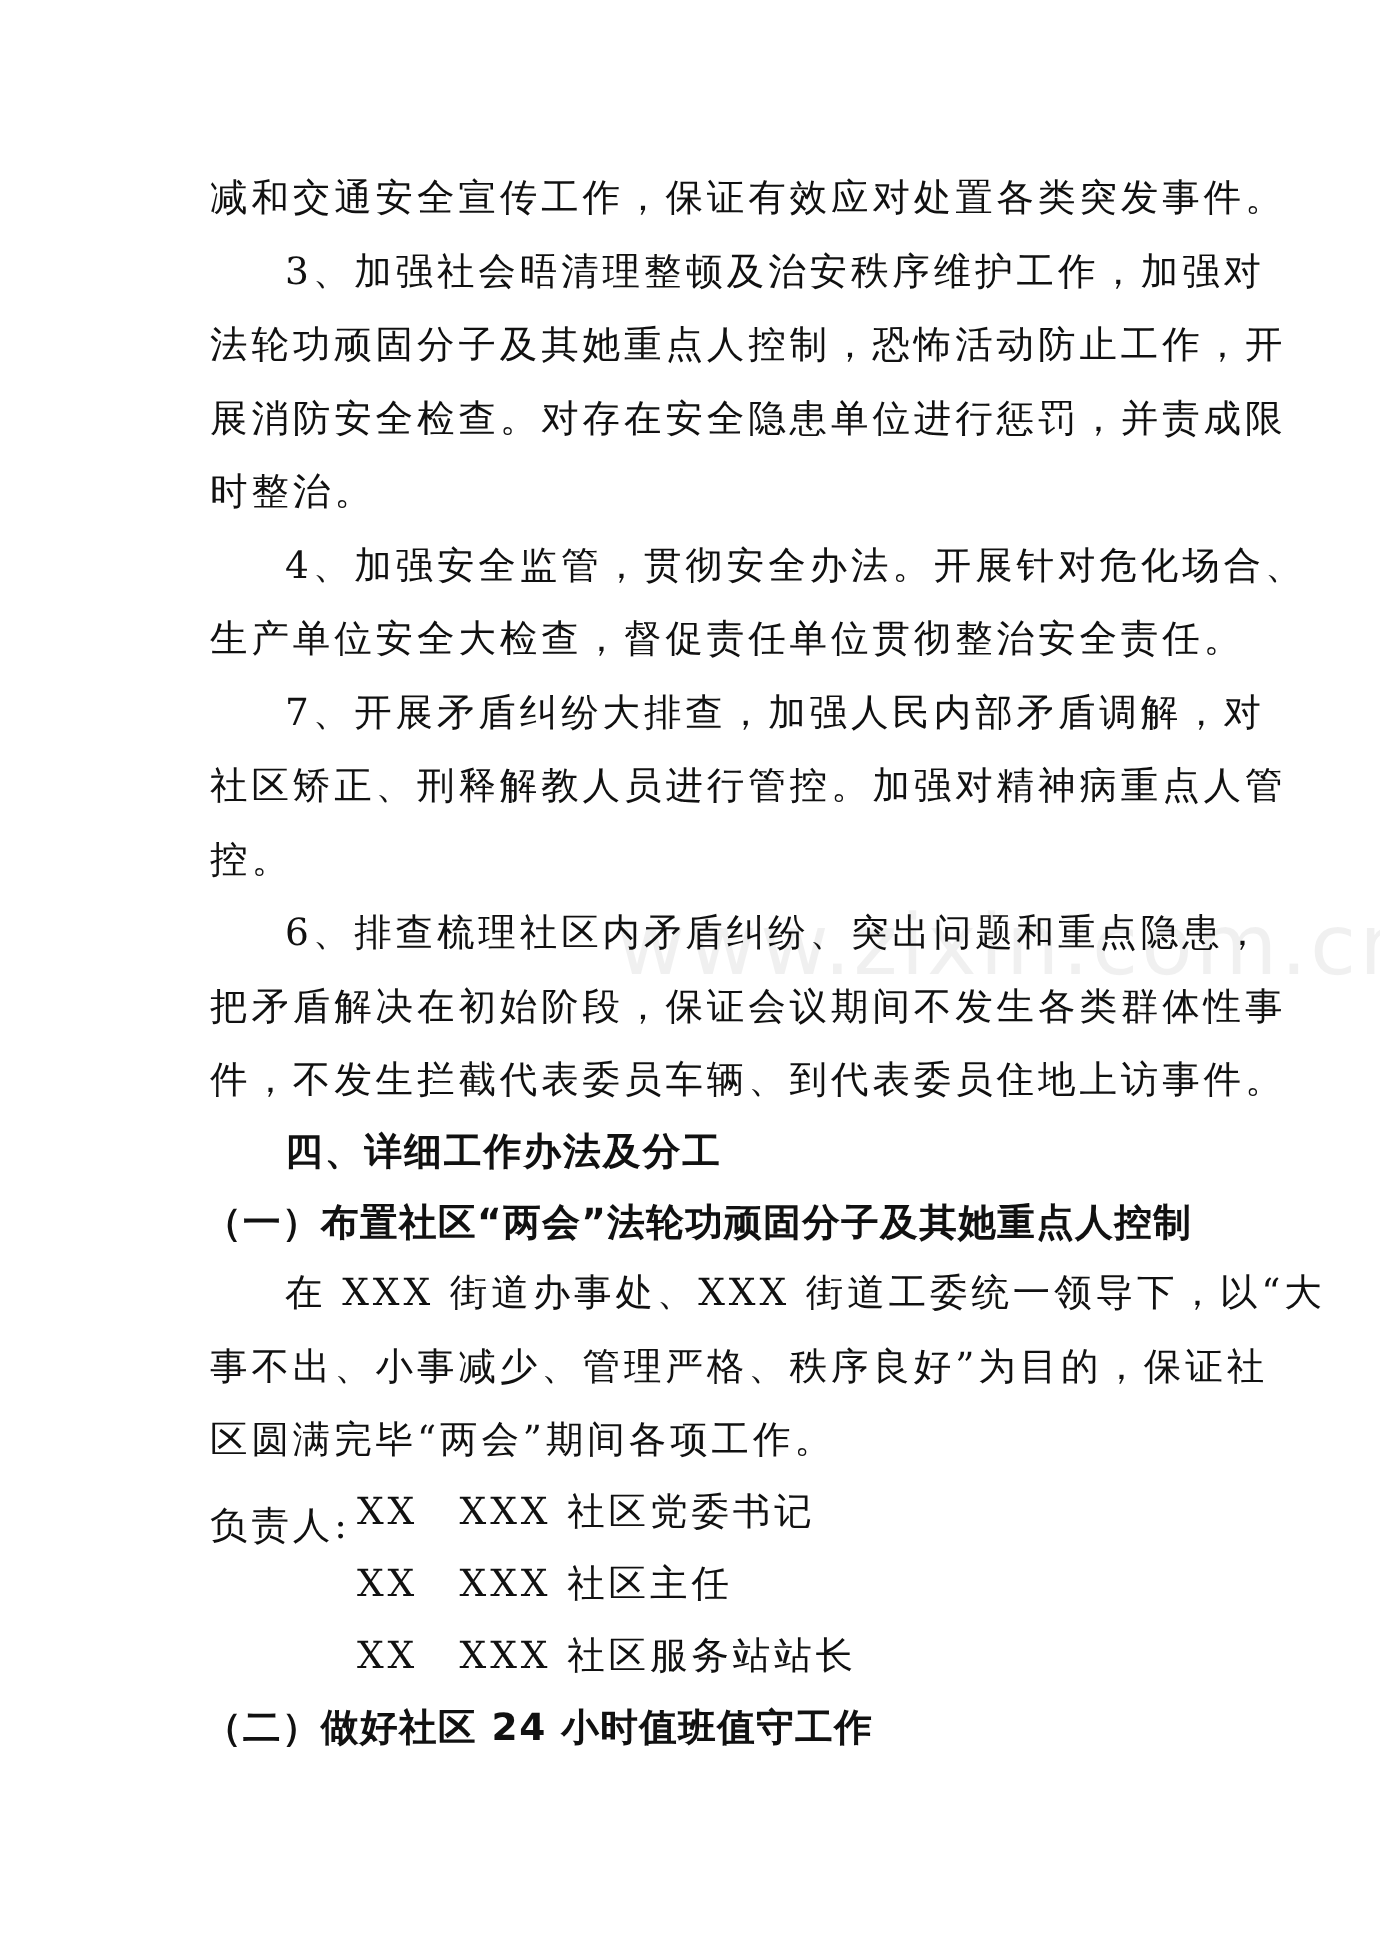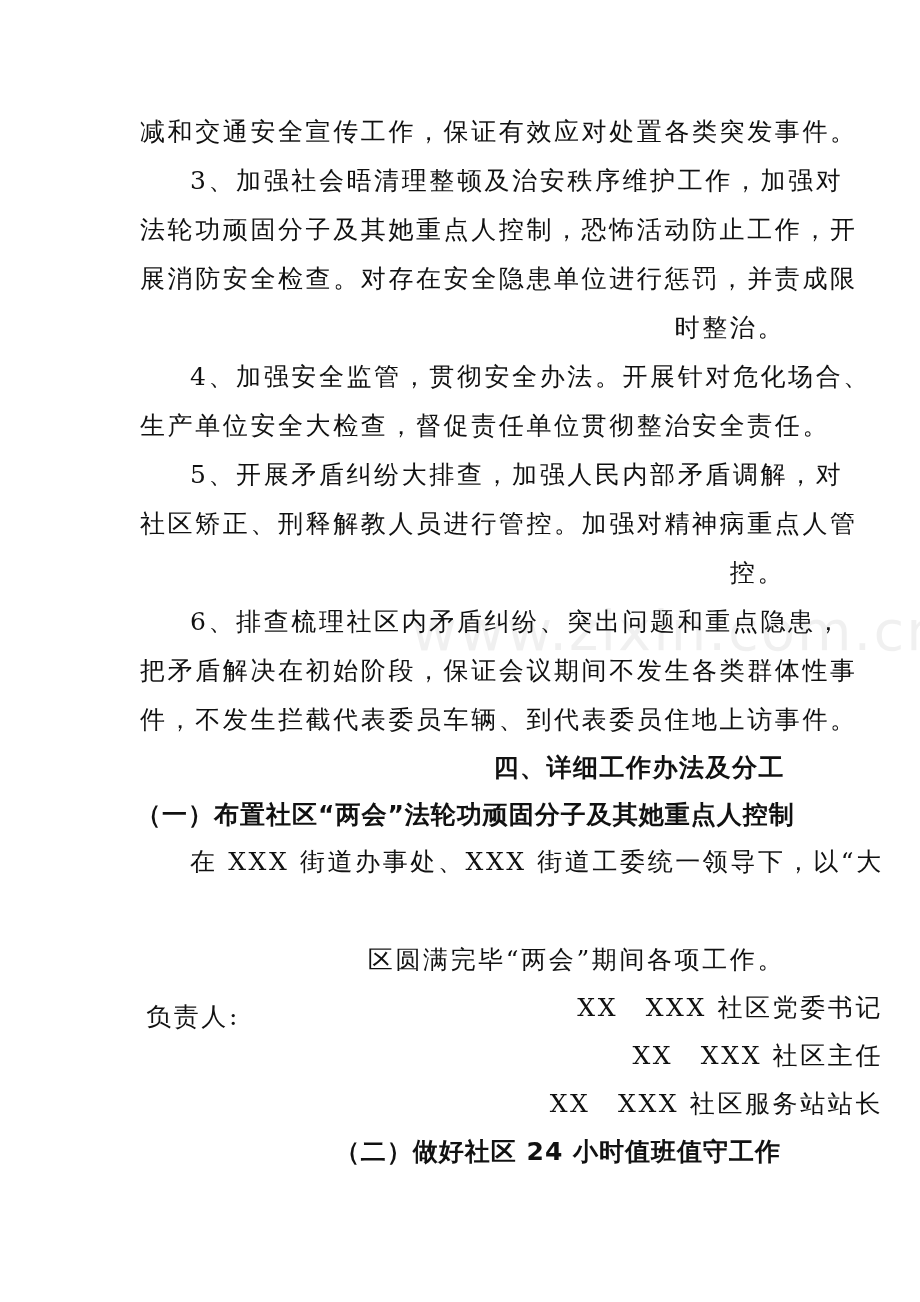--- a/index.html
+++ b/index.html
@@ -1,49 +1,50 @@
 <!DOCTYPE html>
 <html><head>
   <meta charset="utf-8">
   <style>
     html, body { margin: 0; padding: 0; background: #ffffff; }
     body { width: 920px; height: 1302px; position: relative; overflow: hidden;
            font-family: "DejaVu Serif", "Liberation Serif", serif; color: #111; }
-    .page { position: absolute; left: 0; top: 0; width: 920px; height: 1302px; text-align: right; }
+    .page { position: absolute; left: 0; top: 0; width: 920px; height: 1302px; }
     .line { position: absolute; left: 140px; width: 645px; font-size: 25px; line-height: 30px;
             white-space: nowrap; letter-spacing: 2.6px; }
     .indent { left: 190px; width: 595px; }
     .bold { font-weight: bold; font-family: "DejaVu Sans", "Liberation Sans", sans-serif; letter-spacing: 1.5px; }
     .sub { left: 238px; }
     .watermark { position: absolute; left: 383px; top: 598px; font-size: 56px;
                  font-family: "DejaVu Sans", "Liberation Sans", sans-serif; color: rgba(0,0,0,0.06);
                  letter-spacing: 2px; pointer-events: none; margin-left: 28px; }
   </style>
 </head>
 <body>
 
 <div class="page">
   <div class="line" style="top:117px">减和交通安全宣传工作，保证有效应对处置各类突发事件。</div>
   <div class="line indent" style="top:166px">3、加强社会晤清理整顿及治安秩序维护工作，加强对</div>
   <div class="line" style="top:215px">法轮功顽固分子及其她重点人控制，恐怖活动防止工作，开</div>
   <div class="line" style="top:313px">时整治。</div>
   <div class="line" style="top:264px">展消防安全检查。对存在安全隐患单位进行惩罚，并责成限</div>
   <div class="line indent" style="top:362px">4、加强安全监管，贯彻安全办法。开展针对危化场合、</div>
   <div class="line" style="top:411px">生产单位安全大检查，督促责任单位贯彻整治安全责任。</div>
-  <div class="line indent" style="top:460px">5、开展矛盾纠纷大排查，加强人民内部矛盾调解，对</div>
+  <div class="line indent" style="top:460px">7、开展矛盾纠纷大排查，加强人民内部矛盾调解，对</div>
   <div class="line" style="top:509px">社区矫正、刑释解教人员进行管控。加强对精神病重点人管</div>
   <div class="line" style="top:558px">控。</div>
   <div class="line indent" style="top:607px">6、排查梳理社区内矛盾纠纷、突出问题和重点隐患，</div>
   <div class="line" style="top:656px">把矛盾解决在初始阶段，保证会议期间不发生各类群体性事</div>
   <div class="line" style="top:705px">件，不发生拦截代表委员车辆、到代表委员住地上访事件。</div>
 
   <div class="line indent bold" style="top:753px">四、详细工作办法及分工</div>
   <div class="line bold" style="top:800px; left:136px; letter-spacing:1px;">（一）布置社区“两会”法轮功顽固分子及其她重点人控制</div>
 
   <div class="line indent" style="top:847px">在 XXX 街道办事处、XXX 街道工委统一领导下，以“大</div>
+  <div class="line" style="top:896px">事不出、小事减少、管理严格、秩序良好”为目的，保证社</div>
   <div class="line" style="top:945px">区圆满完毕“两会”期间各项工作。</div>
 
   <div class="line" style="top:1002px; width:100px;">负责人:</div>
   <div class="line sub" style="top:993px">XX　XXX 社区党委书记</div>
   <div class="line sub" style="top:1041px">XX　XXX 社区主任</div>
   <div class="line sub" style="top:1089px">XX　XXX 社区服务站站长</div>
 
   <div class="line bold" style="top:1137px; left:136px; letter-spacing:1px;">（二）做好社区 24 小时值班值守工作</div>
 
   <div class="watermark">www.zixin.com.cn</div>

